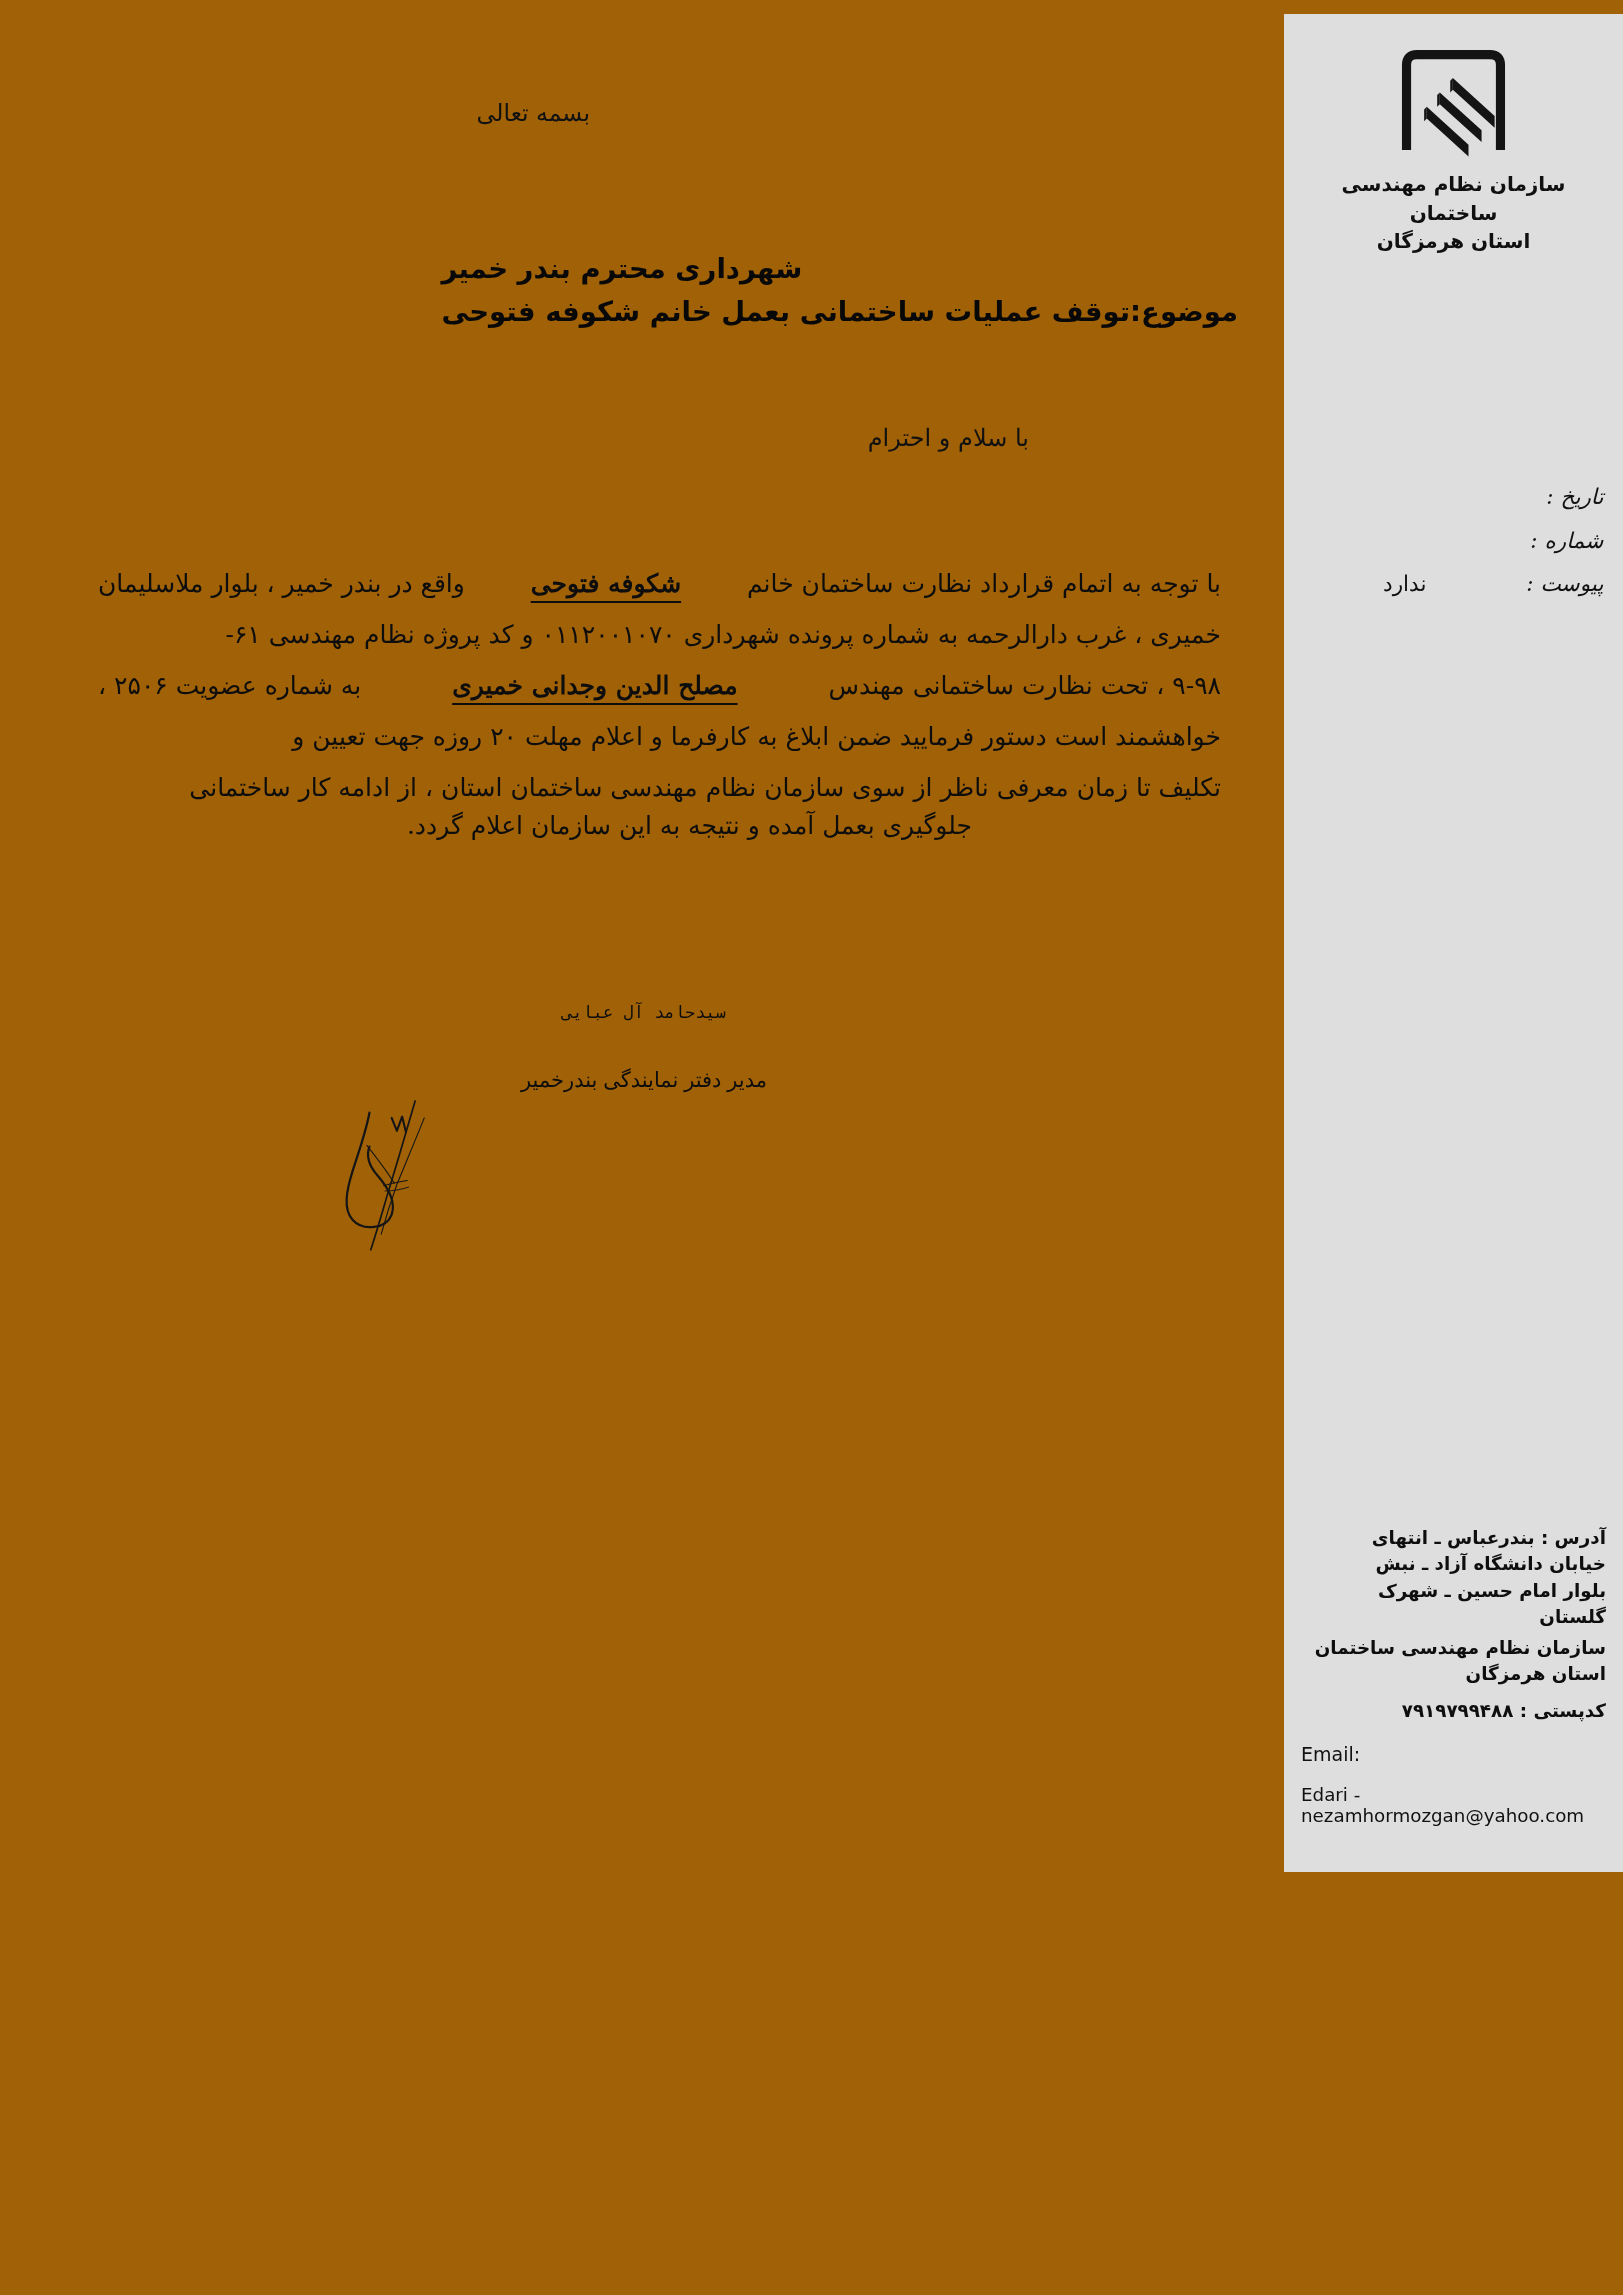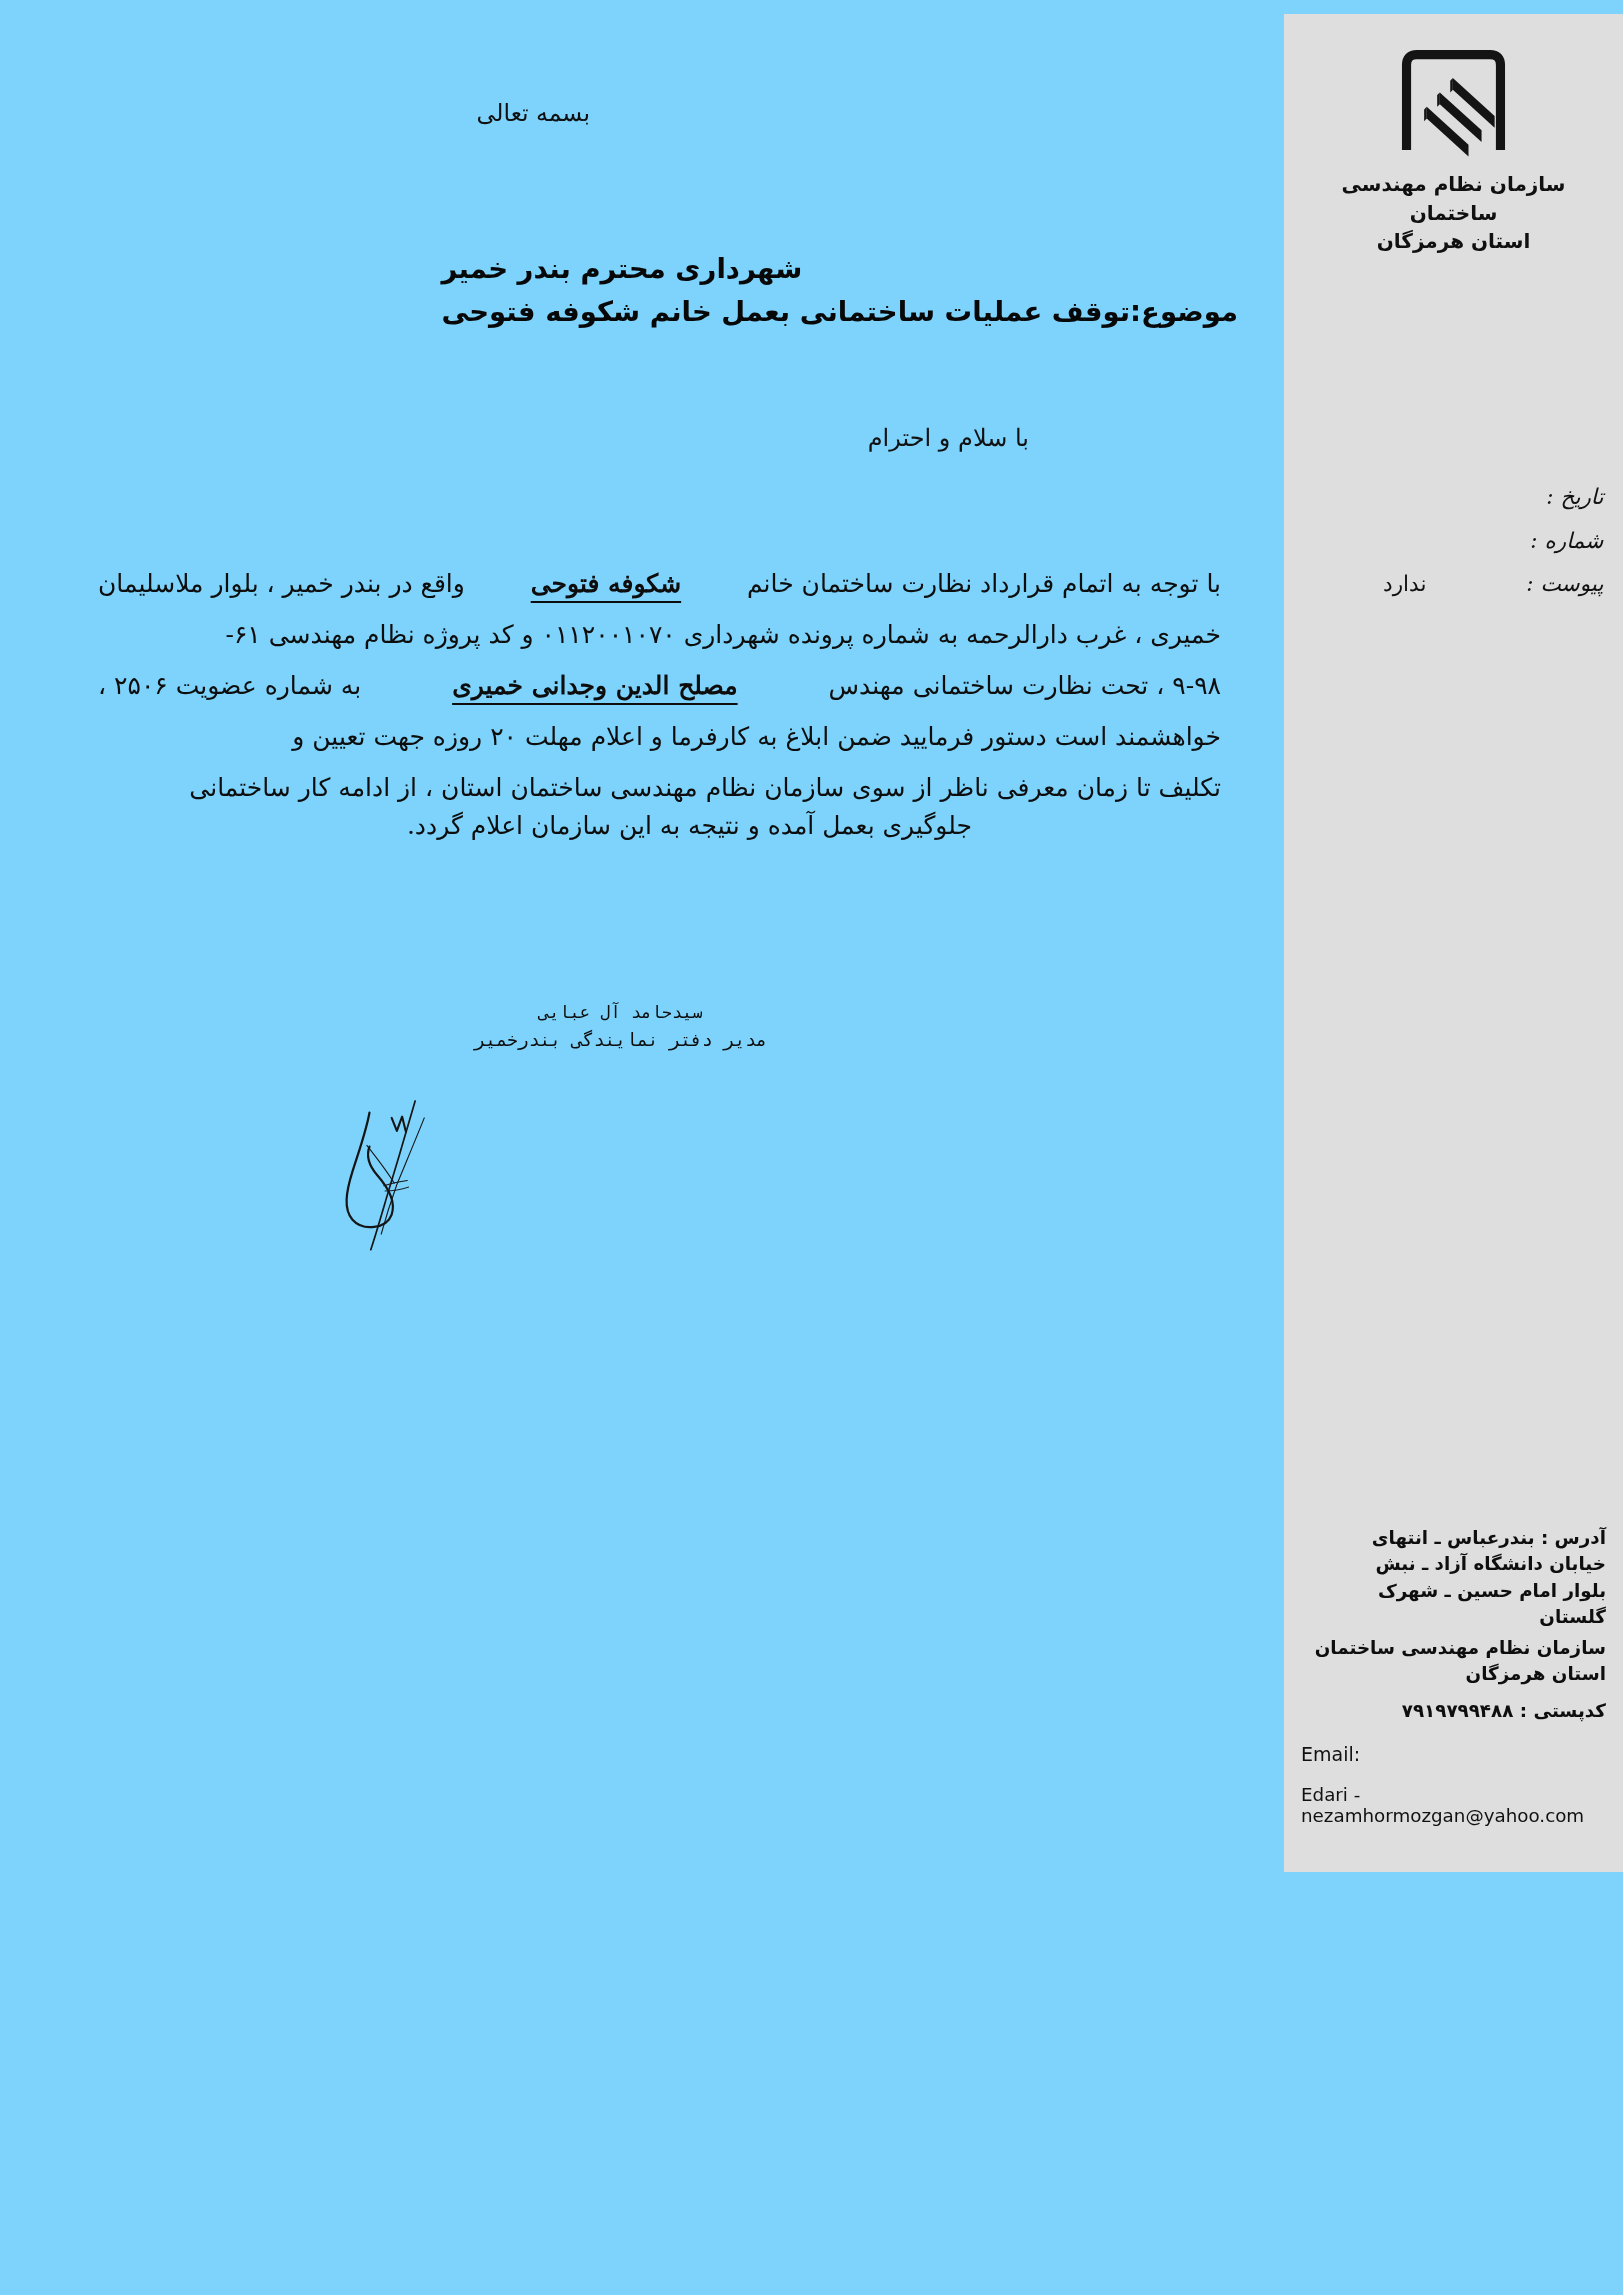--- a/index.html
+++ b/index.html
@@ -5,21 +5,21 @@
 <style>
   html, body {
     margin: 0;
     padding: 0;
     background: #ffffff;
   }
   #page {
     position: relative;
     width: 1623px;
     height: 2295px;
-    background: #7dd3fc;
+    background: #a16207;
     overflow: hidden;
     font-family: "DejaVu Sans", "Liberation Sans", sans-serif;
   }
 
   
   #sidebar {
     position: absolute;
     top: 14.4px;
     right: 0;
     width: 339px;
@@ -205,25 +205,26 @@
     direction: rtl;
   }
   .sig-name {
     font-family: Liberation Mono, monospace;
     font-size: 17px;
     color: #0d0d0d;
     white-space: nowrap;
     line-height: 1.6;
   }
   .sig-title {
-    font-family: Liberation Mono, monospace;
-    font-size: 18px;
+    font-family: Liberation Sans, sans-serif;
+    font-size: 21px;
     color: #0d0d0d;
     white-space: nowrap;
     line-height: 1.6;
+    margin-top: 36px;
   }
   #signature-mark {
     position: absolute;
     top: 1094px;
     right: 831px;
   }
 </style>
 </head>
 <body>
 

